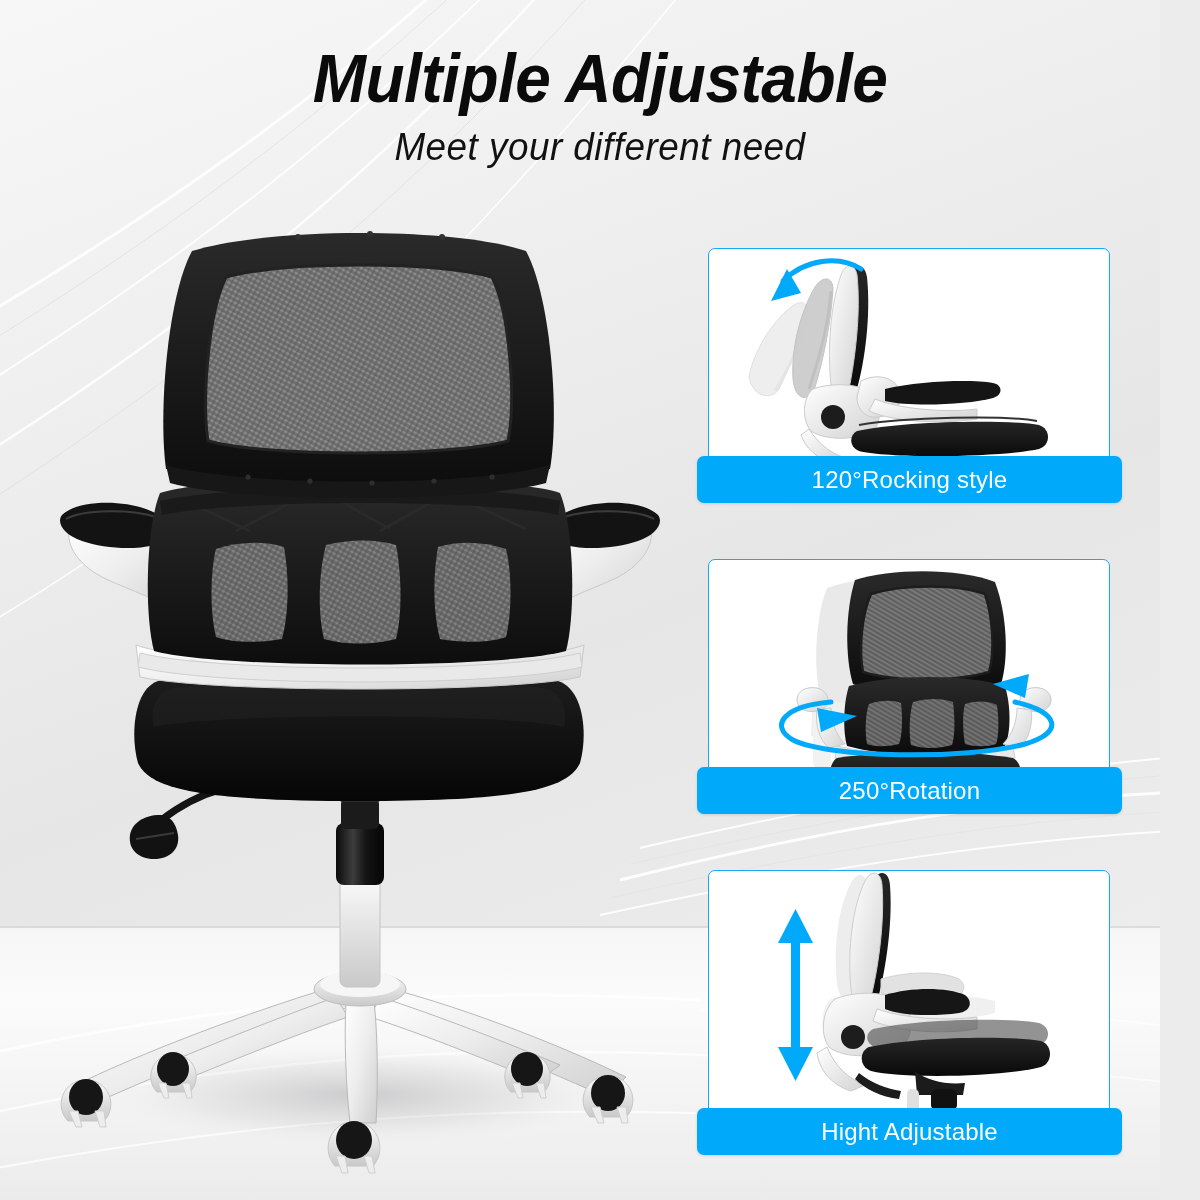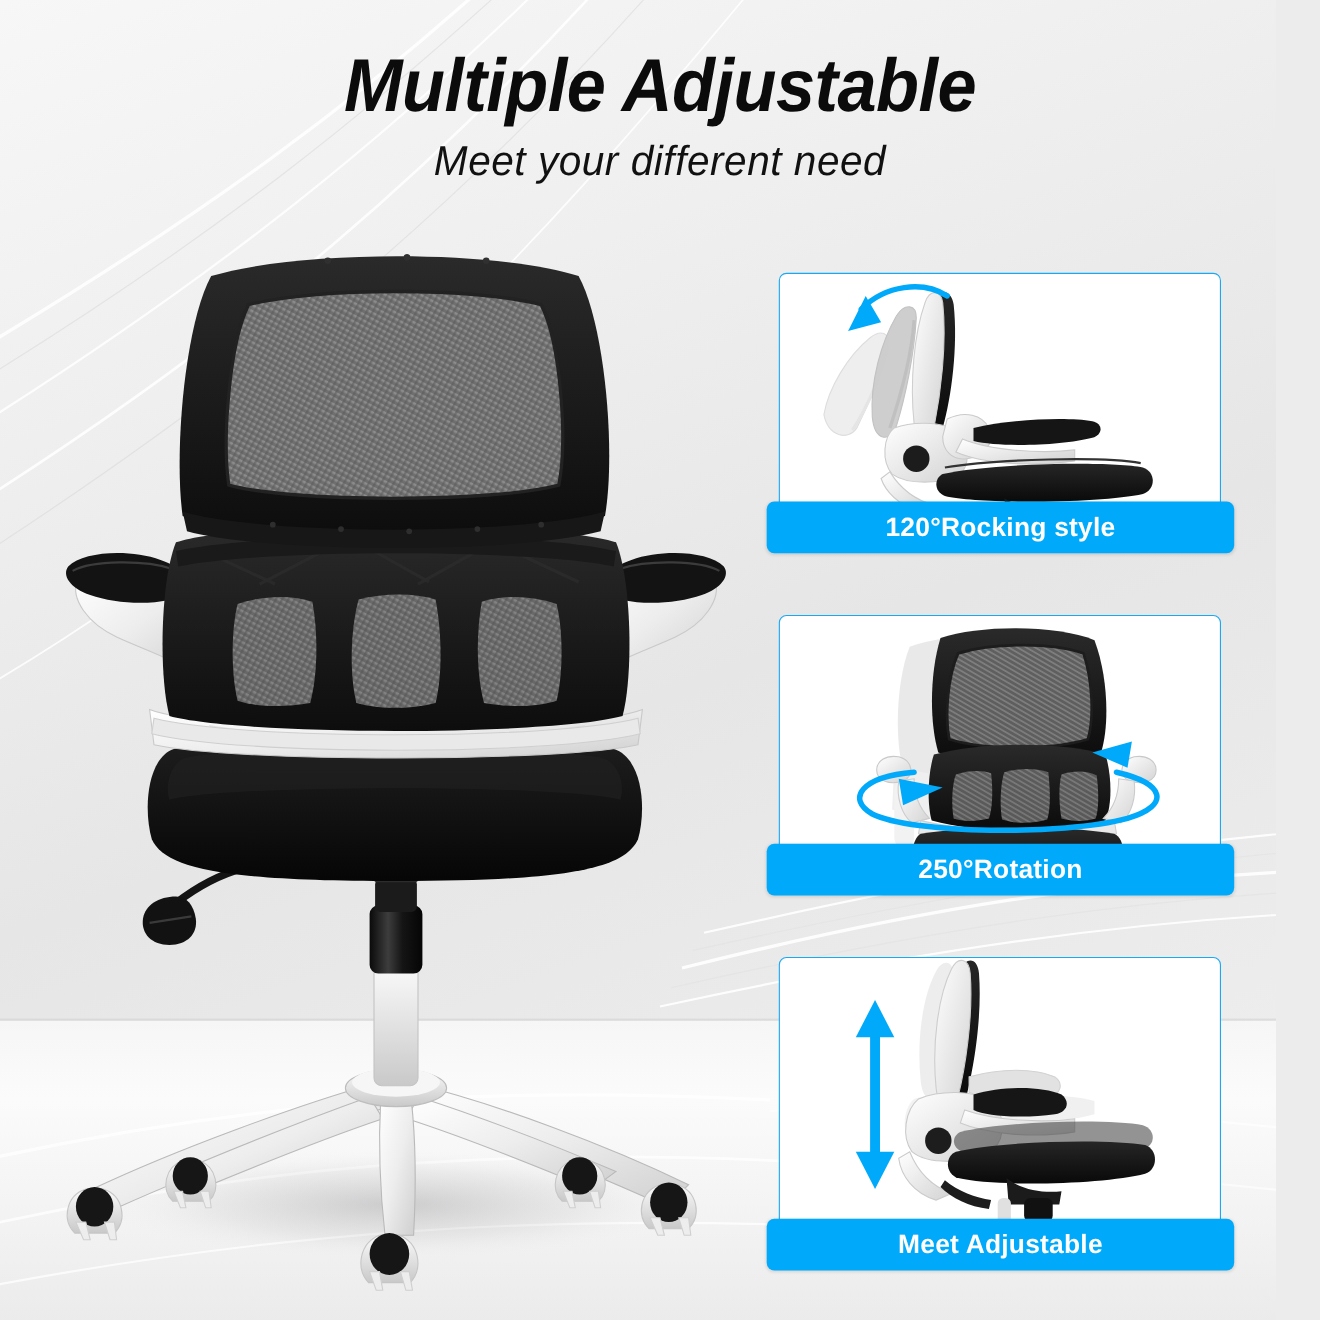--- a/index.html
+++ b/index.html
@@ -49,21 +49,21 @@
   .card-box{
     position:relative;width:400px;height:220px;margin-left:18px;
     background:#fff;border:1.6px solid #18a8f5;border-radius:7px;
     overflow:hidden;
   }
   .card-label{
     position:relative;margin-top:-14px;margin-left:7px;
     width:425px;height:47px;border-radius:7px;
     background:#00a9fa;
     display:flex;align-items:center;justify-content:center;
-    color:#fff;font-size:24px;font-weight:bold;letter-spacing:.2px;
+    color:#fff;font-size:24px;font-weight:normal;letter-spacing:.2px;
     box-shadow:0 1px 3px rgba(0,0,0,.12);
   }
   .card3 .card-box{height:250px;}
   .card svg{display:block;}
 </style>
 </head>
 <body>
 
 <div class="stage">
 
@@ -451,18 +451,18 @@
           </g>
 
           <g>
             <rect x="82" y="60" width="9" height="128" fill="#00a9fa"></rect>
             <path d="M86.5 38 L104 72 L69 72 Z" fill="#00a9fa"></path>
             <path d="M86.5 210 L104 176 L69 176 Z" fill="#00a9fa"></path>
           </g>
         </svg>
       </div>
       <div class="card-label">
-        <span>Meet Adjustable</span>
+        <span>Hight Adjustable</span>
       </div>
     </div>
 
   </div>
 </div>
 
 </body></html>

